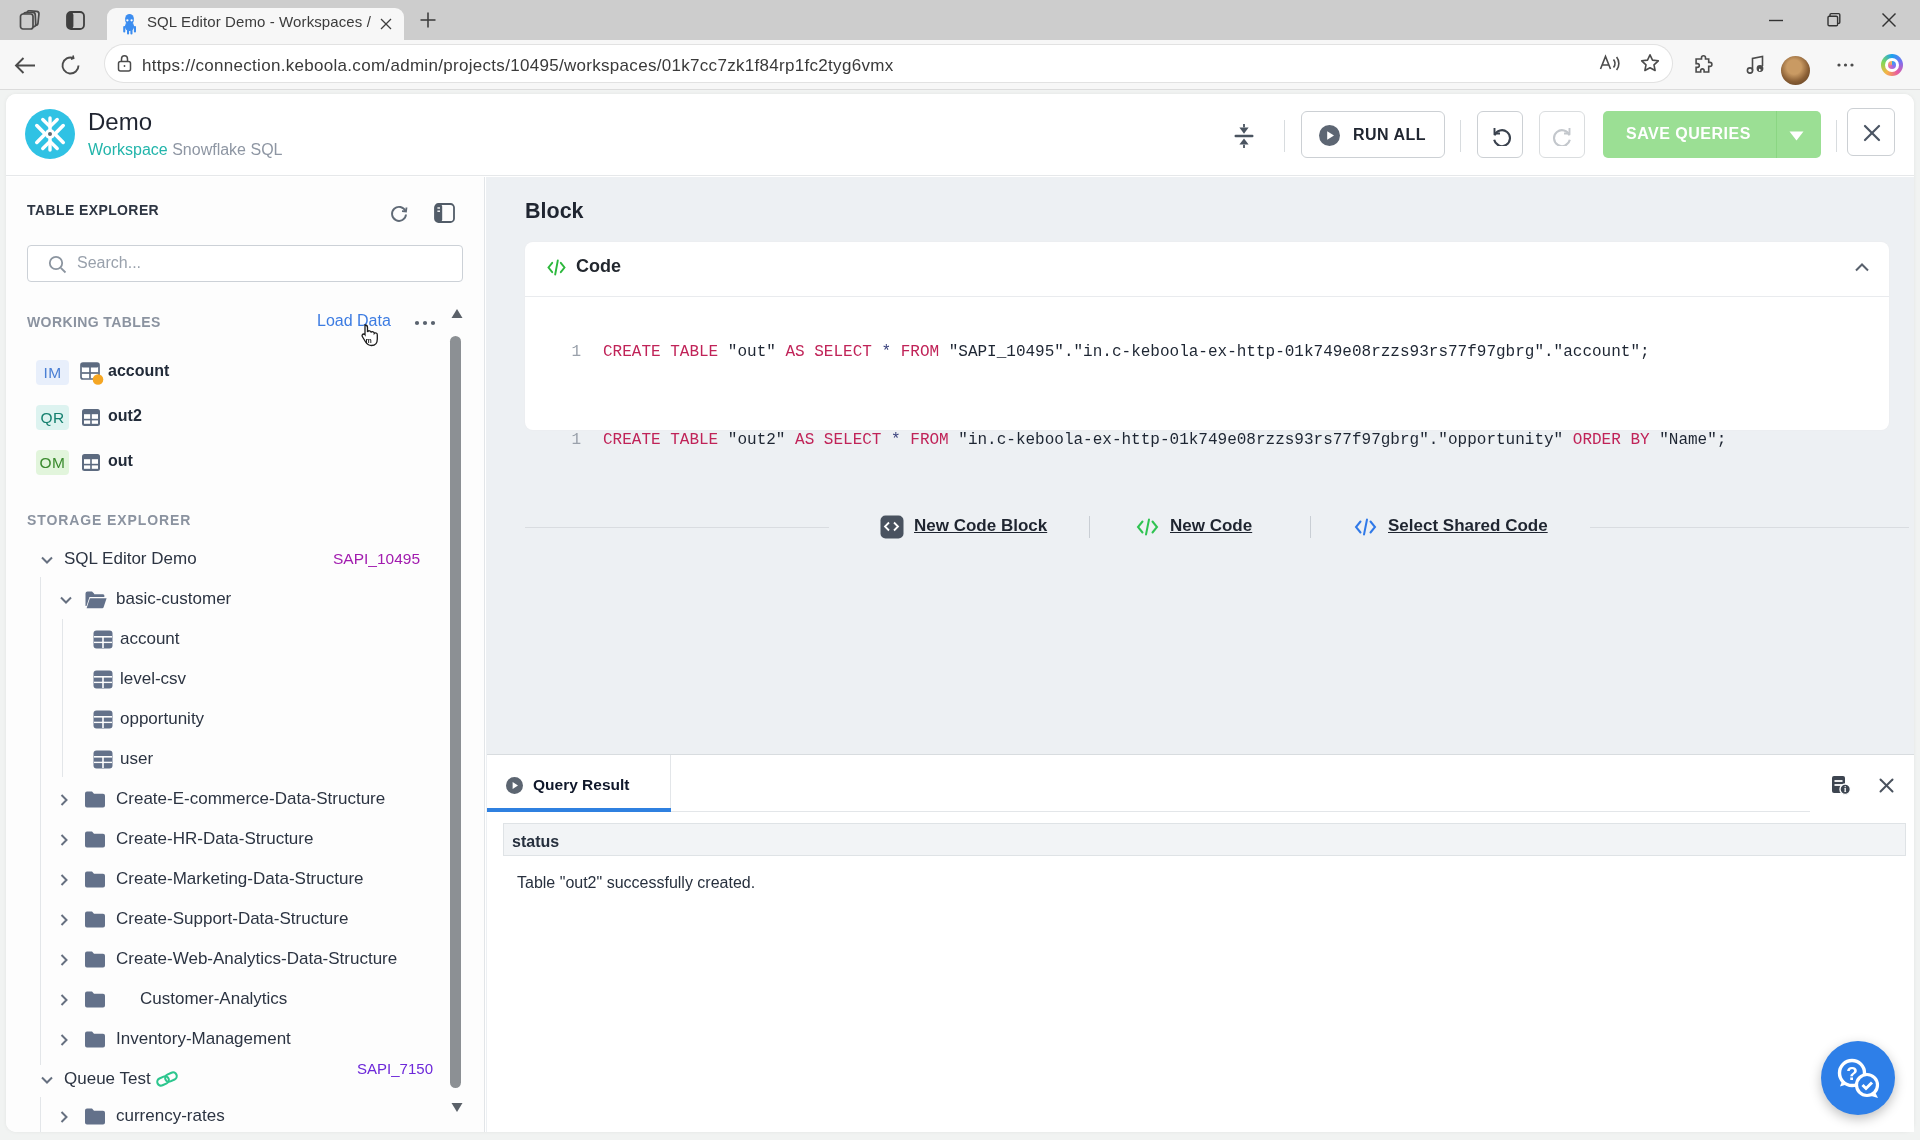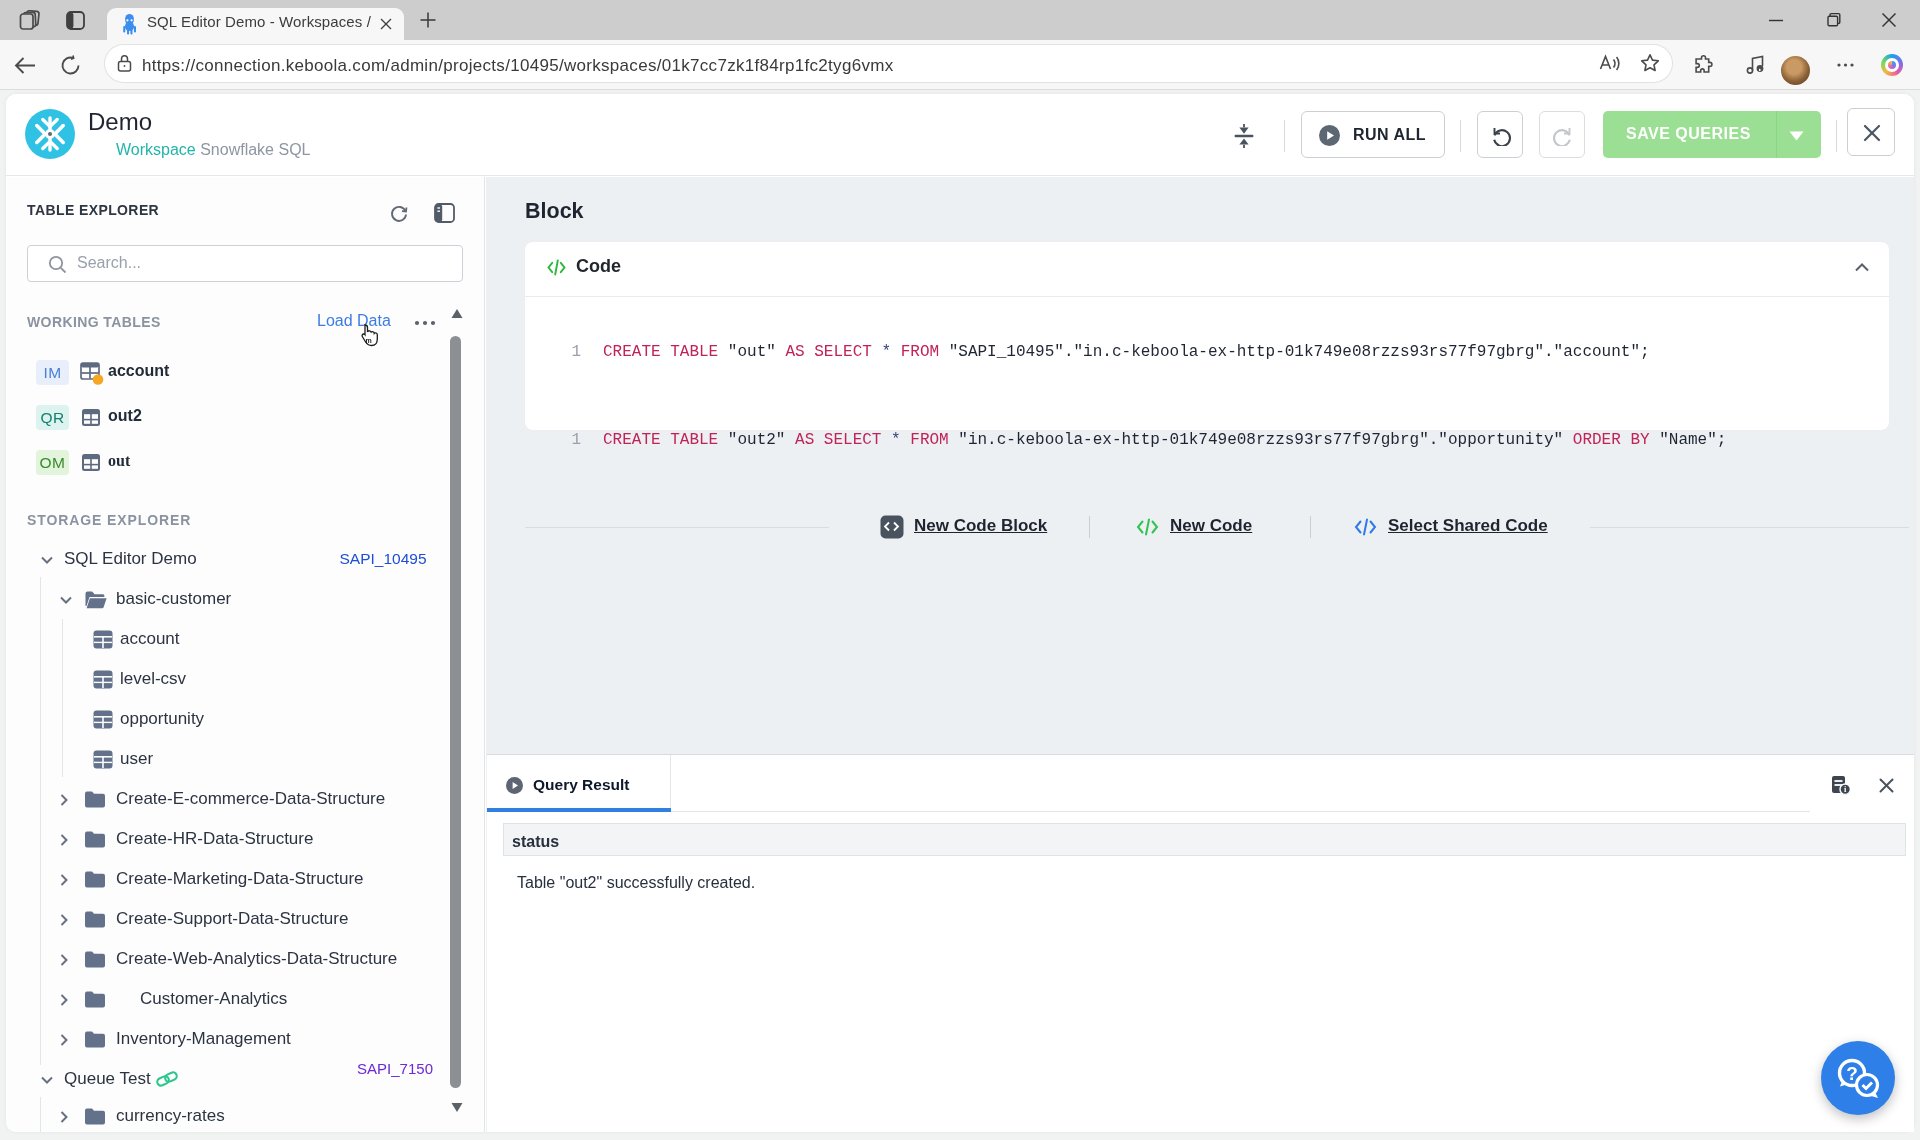--- a/index.html
+++ b/index.html
@@ -141,21 +141,21 @@
         <line x1="25" y1="29.5" x2="25" y2="41" stroke-width="3.4"></line>
         <path d="M17.8 10.5 L25 17.6 L32.2 10.5" stroke-width="3.4"></path>
         <path d="M17.8 39.5 L25 32.4 L32.2 39.5" stroke-width="3.4"></path>
         <path d="M11.8 16.6 L20.2 25 L11.8 33.4" stroke-width="3.6"></path>
         <path d="M38.2 16.6 L29.8 25 L38.2 33.4" stroke-width="3.6"></path>
       </g>
       <circle cx="25" cy="25" r="5" fill="#fff"></circle>
       <circle cx="25" cy="25" r="2" fill="#5c6a73"></circle>
     </svg>
     <div class="abs" style="left:82px;top:14px;font-size:24px;font-weight:500;color:#1f2430;">Demo</div>
-    <div class="abs" style="left:82px;top:47px;font-size:16px;"><span style="color:#23b5ab;font-weight:500;margin-left:28px;">Workspace</span> <span style="color:#8e96a3;">Snowflake SQL</span></div>
+    <div class="abs" style="left:82px;top:47px;font-size:16px;"><span style="color:#23b5ab;font-weight:500;">Workspace</span> <span style="color:#8e96a3;">Snowflake SQL</span></div>
 
     <svg class="abs" style="left:1228px;top:30px" width="20" height="24" viewBox="0 0 20 24" fill="#4a5460">
       <rect x="9.1" y="0" width="1.8" height="3.4"></rect>
       <path d="M5.4 3.6 L14.6 3.6 L10 9.7 Z"></path>
       <rect x="0.5" y="10.8" width="19" height="2.5" rx="1.2"></rect>
       <path d="M5.4 20.5 L14.6 20.5 L10 14.4 Z"></path>
       <rect x="9.1" y="20.7" width="1.8" height="3.4"></rect>
     </svg>
     <div class="abs" style="left:1278px;top:26px;width:1px;height:32px;background:#d8dcdf;"></div>
     <div class="abs" style="left:1454px;top:26px;width:1px;height:32px;background:#d8dcdf;"></div>
@@ -261,34 +261,34 @@
     <div class="abs" style="left:30px;top:273px;width:33px;height:25px;background:#e2f5dc;border-radius:4px;">
         <div style="text-align:center;font-size:15.5px;font-weight:500;color:#3a8a2e;line-height:25px;letter-spacing:0.5px;">OM</div>
       </div>
     <svg class="abs" style="left:75px;top:276px" width="22" height="20" viewBox="0 0 22 20">
       <rect x="1" y="1" width="18" height="17" rx="2.5" fill="#5d6b80"></rect>
       <rect x="3" y="6.2" width="6.2" height="4.6" fill="#fff"></rect>
       <rect x="10.8" y="6.2" width="6.2" height="4.6" fill="#fff"></rect>
       <rect x="3" y="12.4" width="6.2" height="3.4" fill="#fff"></rect>
       <rect x="10.8" y="12.4" width="6.2" height="3.4" fill="#fff"></rect>
     </svg>
-    <div class="abs" style="left:102px;top:275px;font-size:16px;font-weight:700;color:#222b39;font-family:Liberation Serif, serif;">out</div>
+    <div class="abs" style="left:102px;top:275px;font-size:16px;font-weight:700;color:#222b39;">out</div>
 
     <div class="abs" style="left:21px;top:335px;font-size:14px;font-weight:700;color:#8b93a0;letter-spacing:0.9px;">STORAGE EXPLORER</div>
     <div id="tree">
 
       <div class="abs" style="left:34px;top:400px;width:1px;height:488px;background:#e3e6e9;"></div>
       <div class="abs" style="left:56px;top:442px;width:1px;height:158px;background:#e3e6e9;"></div>
       <div class="abs" style="left:34px;top:920px;width:1px;height:35px;background:#e3e6e9;"></div>
 
       <svg class="abs" style="left:34px;top:378px" width="14" height="10" viewBox="0 0 14 10" fill="none" stroke="#667080" stroke-width="2">
           <path d="M2 2.5 L7 7.5 L12 2.5"></path>
         </svg>
       <div class="abs" style="left:58px;top:372px;font-size:17px;color:#2c3442;">SQL Editor Demo</div>
-      <div class="abs" style="left:327px;top:373px;width:100px;font-size:15.5px;color:#1d4ed8;text-align:center;">SAPI_10495</div>
+      <div class="abs" style="left:327px;top:373px;width:100px;font-size:15.5px;color:#a21caf;text-align:left;">SAPI_10495</div>
 
       <svg class="abs" style="left:53px;top:418px" width="14" height="10" viewBox="0 0 14 10" fill="none" stroke="#667080" stroke-width="2">
           <path d="M2 2.5 L7 7.5 L12 2.5"></path>
         </svg>
       <svg class="abs" style="left:78px;top:413px" width="23" height="19" viewBox="0 0 23 19">
         <path d="M1.5 3.5 Q1.5 1.5 3.5 1.5 L8 1.5 L10 3.6 L10.3 4.2 L19 4.2 Q20.5 4.3 20.4 5.8 L20.3 7 L5.5 7 L2.5 16 L1.5 16 Z" fill="#63718a"></path>
         <path d="M5.9 8.3 L22.6 8.3 L19.6 17.3 Q19.3 18.2 18.3 18.2 L2.6 18.2 Z" fill="#63718a"></path>
       </svg>
       <div class="abs" style="left:110px;top:412px;font-size:17px;color:#2c3442;">basic-customer</div>
 

